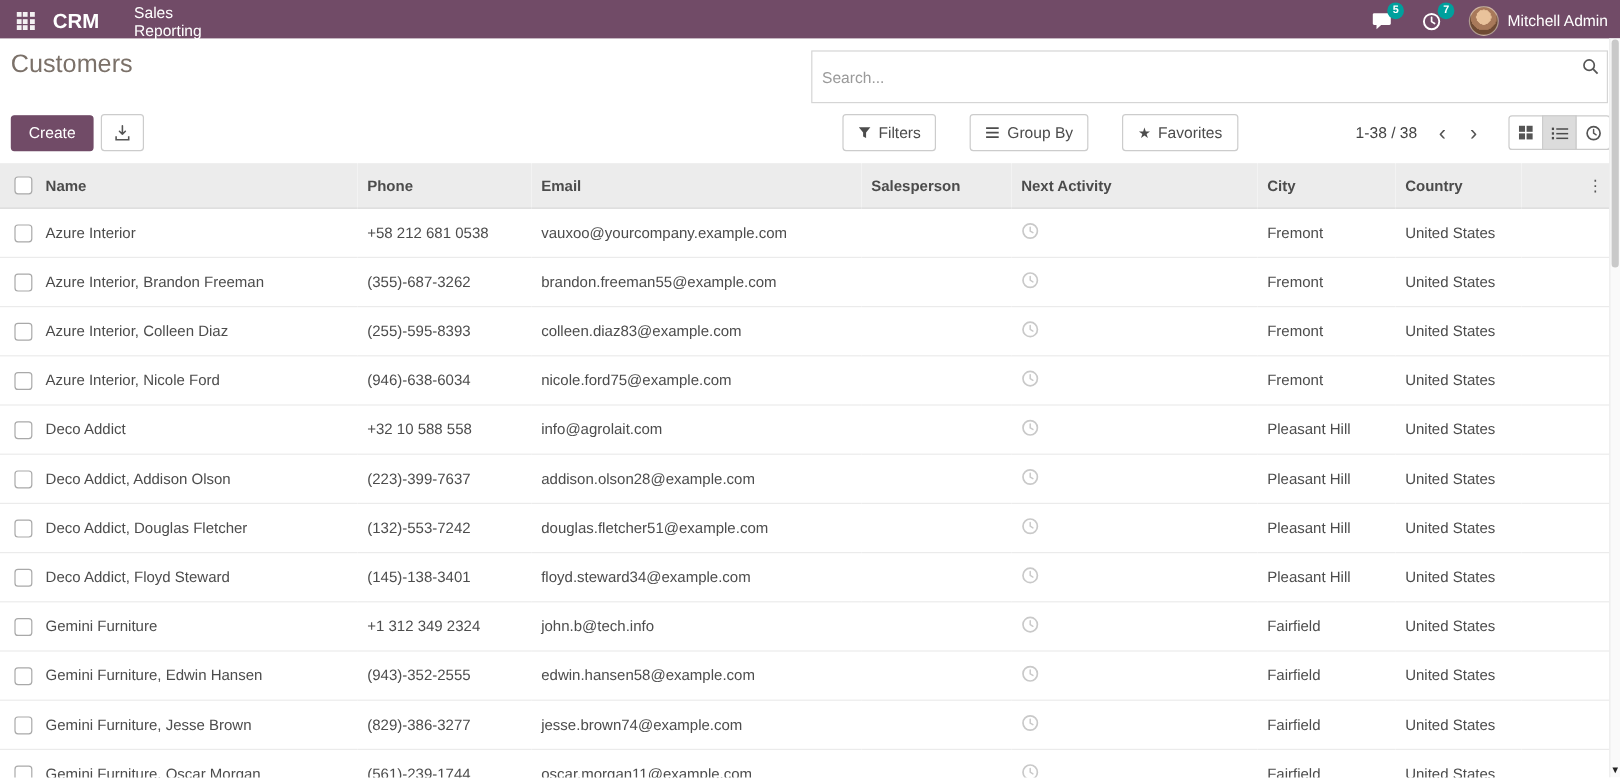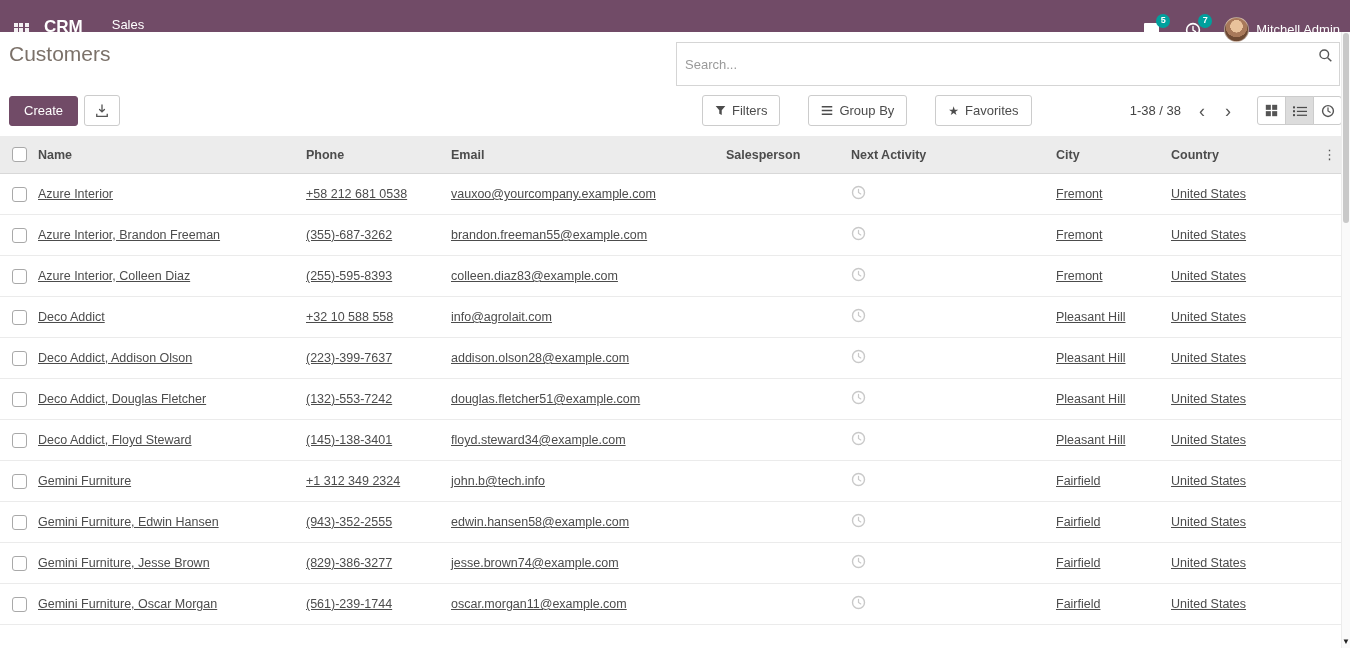--- a/index.html
+++ b/index.html
@@ -2,22 +2,22 @@
 <html style="--navbar: #714B67; --primary: #714B67; --badge: #00A09D;"><head>
 <meta charset="utf-8">
 <style>
   * { box-sizing: border-box; margin: 0; padding: 0; }
   :root { --navbar:#714B67; --primary:#714B67; --badge:#00A09D; }
   html, body { width:1350px; height:648px; overflow:hidden; background:#fff;
     font-family:"Liberation Sans", sans-serif; color:#4c4c4c; }
   body { position:relative; }
 
   
-  .navbar { height:32px; background:var(--navbar); display:flex; align-items:flex-start;
-    padding:17px 10px 0 8px; color:#fff; }
+  .navbar { height:32px; background:var(--navbar); display:flex; align-items:center;
+    padding:3px 10px 0 8px; color:#fff; }
   .apps-btn { width:26px; height:26px; background:transparent; border:none; cursor:pointer;
     display:flex; align-items:center; justify-content:center; }
   .apps-grid { display:grid; grid-template-columns:repeat(3,4px); grid-gap:1.5px; }
   .apps-grid i { width:4px; height:4px; background:#fff; opacity:.92; display:block; }
   .brand { font-size:17px; font-weight:bold; margin:0 16px 0 10px; cursor:pointer; }
   .nav-menu { display:flex; height:100%;flex-direction:column; }
   .nav-item { display:flex; align-items:center; padding:0 13px; font-size:13px; color:#fff;
     cursor:pointer; background:transparent; border:none; font-family:inherit; }
   .nav-spacer { flex:1; }
   .nav-right { display:flex; align-items:center; gap:20px; }
@@ -59,21 +59,21 @@
   .vs-btn:last-child { border-radius:0 3px 3px 0; }
   .vs-btn.active { background:#dcdcdc; }
 
   
   table { width:100%; border-collapse:collapse; table-layout:fixed; }
   thead th { background:#ececec; border-bottom:1px solid #d8d8d8; font-size:12.5px;
     font-weight:bold; text-align:left; padding:11px 8px; color:#4c4c4c; cursor:pointer;
     white-space:nowrap; overflow:hidden; }
   tbody td { border-bottom:1px solid #ebebeb; font-size:12.5px; padding:11px 8px;
     white-space:nowrap; overflow:hidden; background:#fff; }
-  tbody tr { cursor:pointer;text-decoration:underline; }
+  tbody tr { cursor:pointer; }
   .th-cb, .cell-cb { padding:9px 6px 9px 12px; }
   .cb { display:inline-block; width:15px; height:15px; border:1px solid #a9a9a9;
     border-radius:3px; background:#fff; cursor:pointer; vertical-align:middle; }
   .act-ic { display:inline-flex; line-height:0; cursor:pointer; }
   .th-filler { text-align:right; cursor:default; }
   .dots { color:#555; cursor:pointer; font-size:13px; padding:0 6px; font-weight:normal; }
 
   
   .scrollbar { position:absolute; top:32px; right:0; bottom:0; width:9px; background:#fafafa;
     border-left:1px solid #ececec; cursor:pointer; }
@@ -287,20 +287,36 @@
                 <circle cx="8" cy="8" r="6.4" fill="none" stroke="#c9c9c9" stroke-width="1.5"></circle>
                 <path d="M8 4.6V8l2.4 1.5" fill="none" stroke="#c9c9c9" stroke-width="1.3" stroke-linecap="round"></path>
               </svg>
             </span></td>
           <td>Fremont</td>
           <td>United States</td>
           <td></td>
         </tr>
         <tr>
           <td class="cell-cb"><span class="cb"></span></td>
+          <td>Azure Interior, Nicole Ford</td>
+          <td>(946)-638-6034</td>
+          <td>nicole.ford75@example.com</td>
+          <td></td>
+          <td><span class="act-ic">
+              <svg width="15" height="15" viewBox="0 0 16 16">
+                <circle cx="8" cy="8" r="6.4" fill="none" stroke="#c9c9c9" stroke-width="1.5"></circle>
+                <path d="M8 4.6V8l2.4 1.5" fill="none" stroke="#c9c9c9" stroke-width="1.3" stroke-linecap="round"></path>
+              </svg>
+            </span></td>
+          <td>Fremont</td>
+          <td>United States</td>
+          <td></td>
+        </tr>
+        <tr>
+          <td class="cell-cb"><span class="cb"></span></td>
           <td>Deco Addict</td>
           <td>+32 10 588 558</td>
           <td>info@agrolait.com</td>
           <td></td>
           <td><span class="act-ic">
               <svg width="15" height="15" viewBox="0 0 16 16">
                 <circle cx="8" cy="8" r="6.4" fill="none" stroke="#c9c9c9" stroke-width="1.5"></circle>
                 <path d="M8 4.6V8l2.4 1.5" fill="none" stroke="#c9c9c9" stroke-width="1.3" stroke-linecap="round"></path>
               </svg>
             </span></td>

